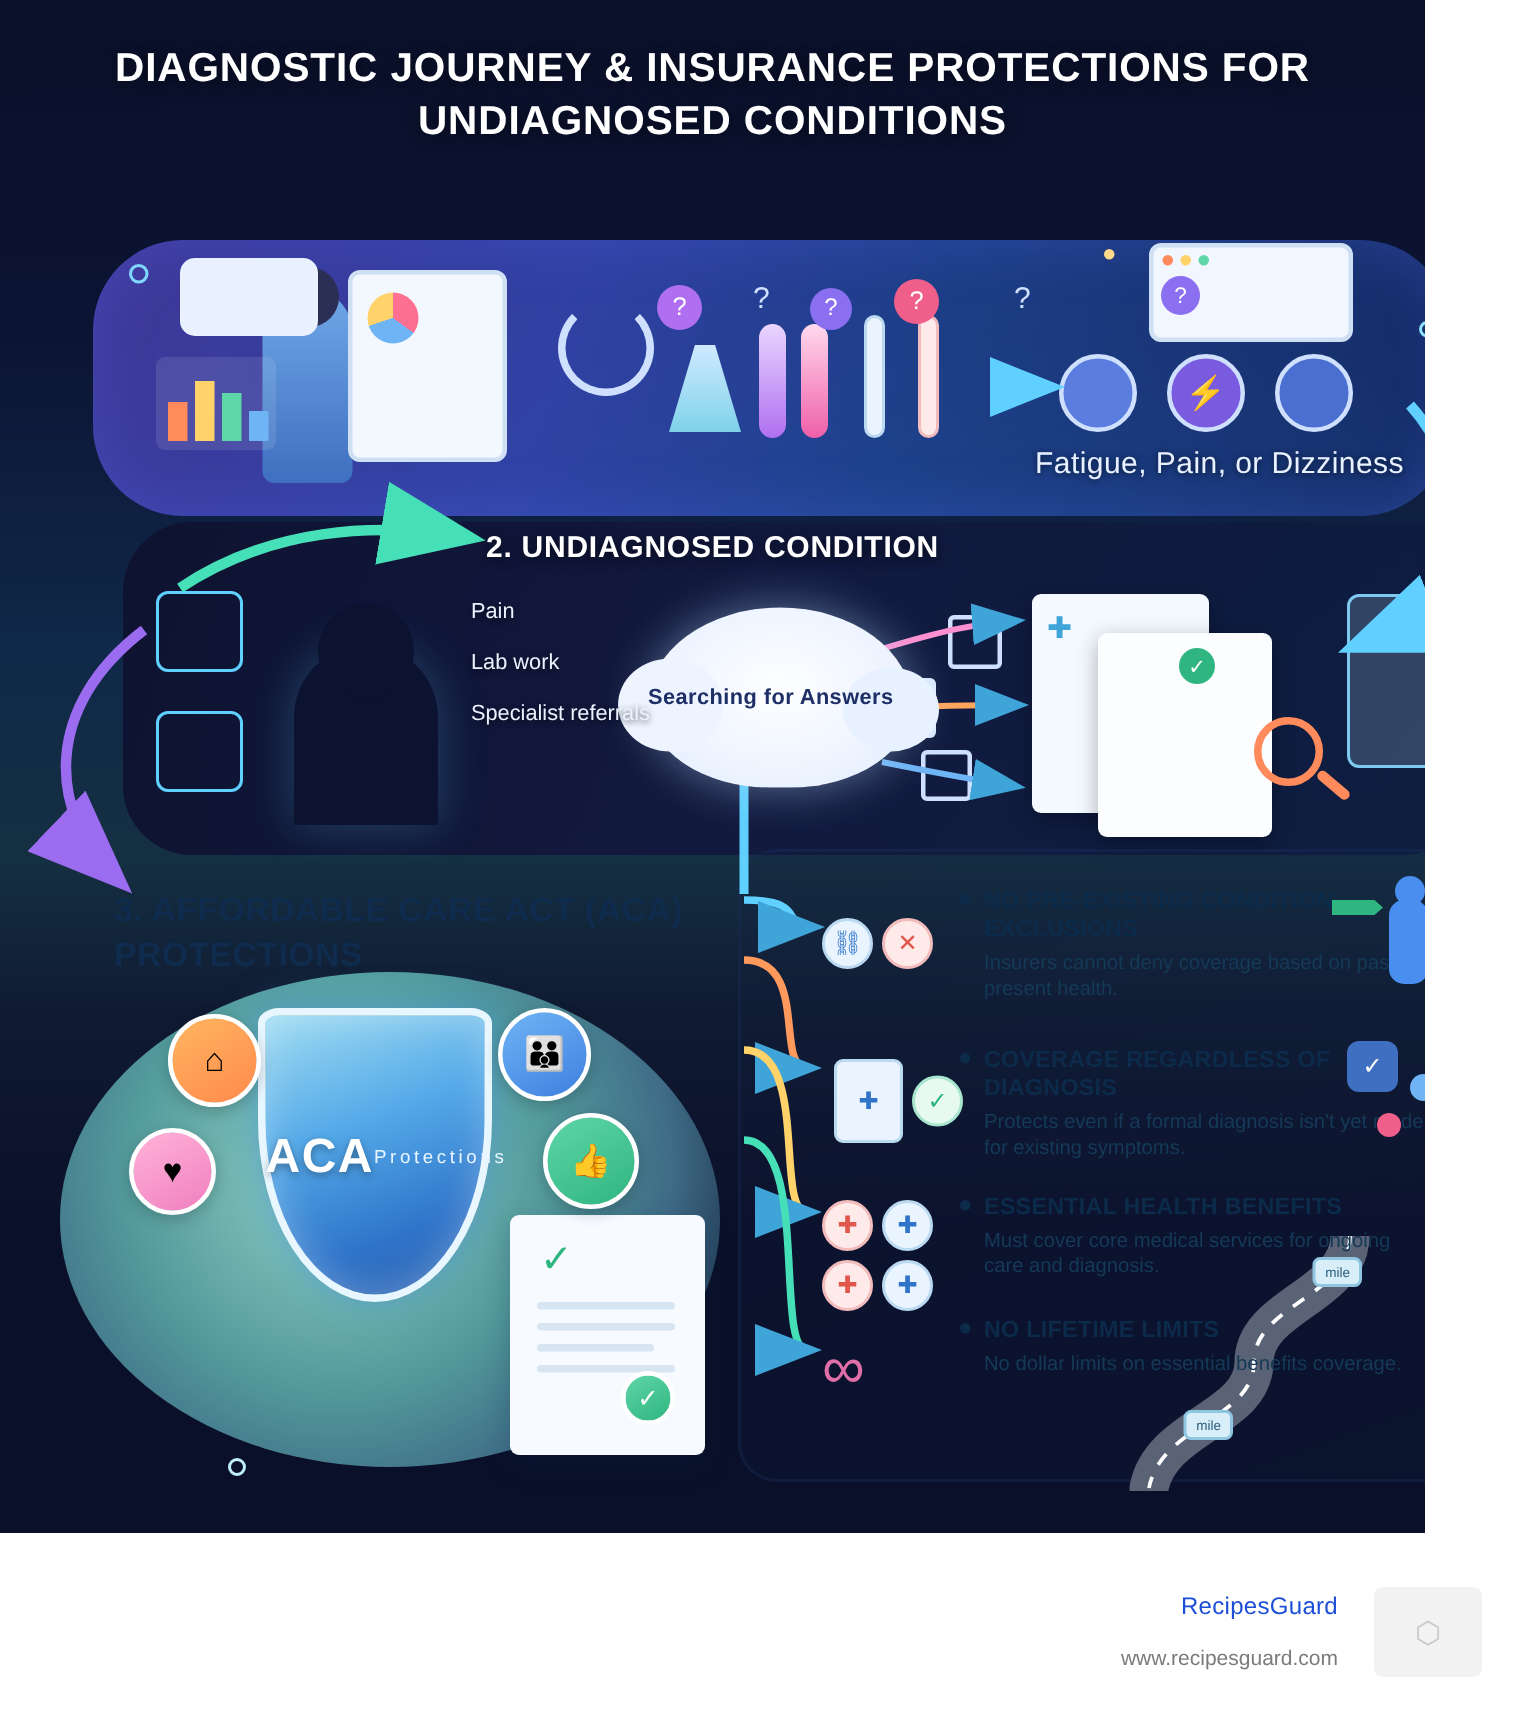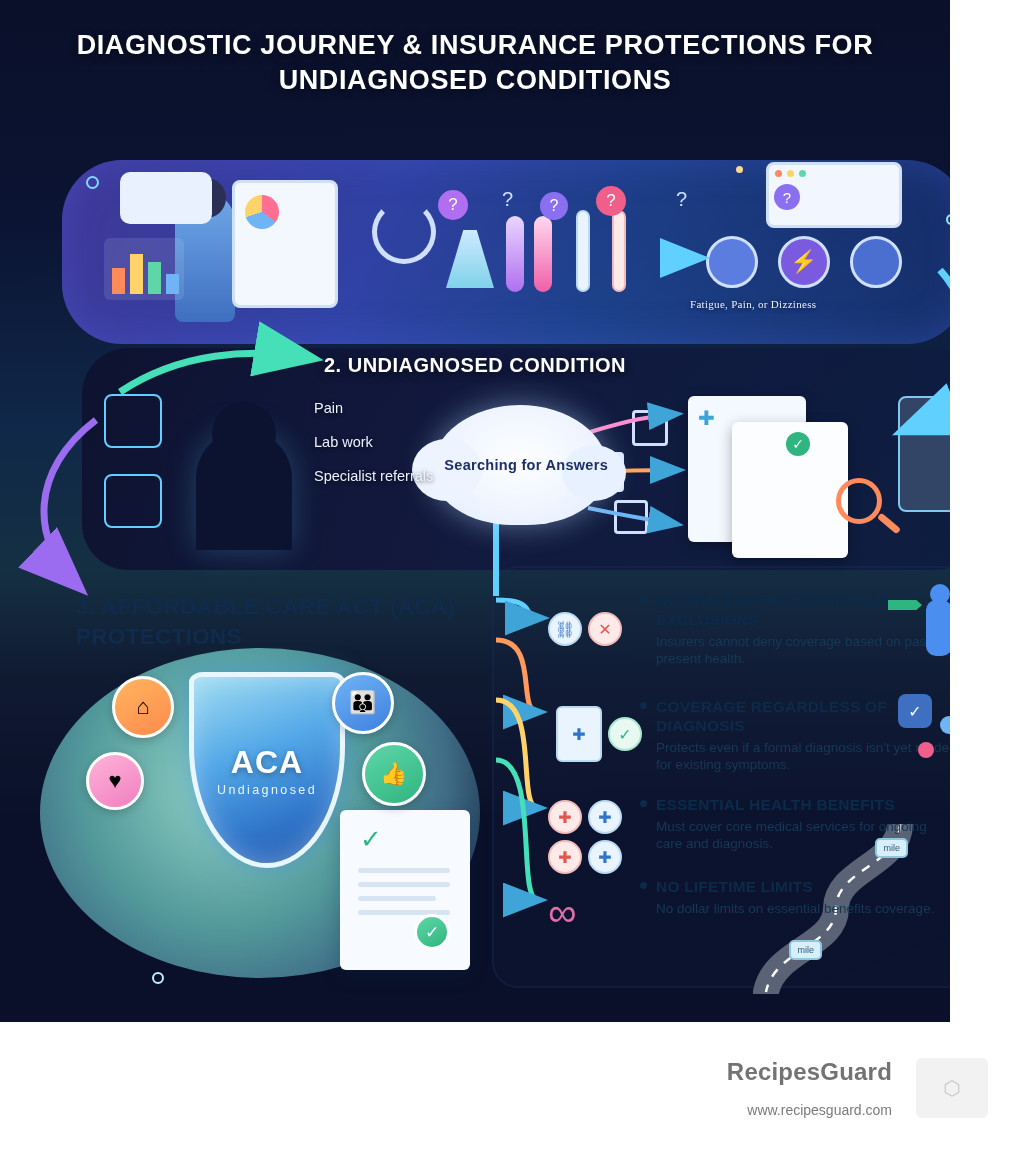--- a/index.html
+++ b/index.html
@@ -41,23 +41,22 @@
     box-shadow: 0 0 40px rgba(90,110,255,.25) inset;
     z-index: 2;
   }
   .sec1h {
     position:absolute; top:140px; left:0; width:100%; text-align:center; z-index:7;
     color:#fff; font-size:20px; font-weight:bold; letter-spacing:.5px; text-transform:uppercase;
     text-shadow: 0 2px 8px rgba(0,0,0,.5);
   }
   .sym-label{
     position:absolute; left:690px; top:298px; z-index:7;
-    color:#e8f1ff; font-size:11px; letter-spacing:.3px;
+    color:#e8f1ff; font-size:20px; letter-spacing:.3px;
     text-shadow:0 1px 4px rgba(0,0,0,.6);
-    font-family:Liberation Serif, serif;
   }
 
   
   .sec2 {
     position: absolute; left: 82px; top: 348px; width: 900px; height: 222px;
     border-radius: 46px;
     background: linear-gradient(100deg, rgba(14,18,48,.96) 0%, rgba(18,24,62,.92) 45%, rgba(12,28,64,.9) 100%);
     z-index: 2;
   }
   .sec2h {
@@ -67,44 +66,44 @@
   }
   .s2-list{ position:absolute; left:314px; top:400px; z-index:7; }
   .s2-list div{ color:#eaf2ff; font-size:14.5px; margin-bottom:18px; text-shadow:0 1px 4px rgba(0,0,0,.6);}
   .s2-list .two{ line-height:1.15; }
 
   .cloud{
     position:absolute; left:432px; top:405px; width:176px; height:120px; z-index:6;
     background: radial-gradient(ellipse at 50% 45%, #fdfeff 0%, #eef4ff 60%, #e0ebff 100%);
     border-radius: 50% 50% 46% 46% / 54% 54% 46% 46%;
     box-shadow: 0 0 30px rgba(180,220,255,.45);
-    display:flex; align-items:center; justify-content:flex-end; text-align:center;
+    display:flex; align-items:center; justify-content:flex-start; text-align:center;
   }
   .cloud:before{content:"";position:absolute;left:-20px;top:34px;width:70px;height:62px;border-radius:50%;background:#eef4ff;}
   .cloud:after{content:"";position:absolute;right:-18px;top:40px;width:64px;height:56px;border-radius:50%;background:#e8f1ff;}
   .cloud span{ position:relative; z-index:2; color:#1d2f66; font-size:14.5px; font-weight:bold; line-height:1.25; letter-spacing:.3px;}
 
   
   .sec3h{
     position:absolute; left:76px; top:592px; z-index:7; width:420px;
     color:#0f2b4d; font-size:22.5px; font-weight:bold; line-height:1.35; letter-spacing:.3px;
     text-transform:uppercase;
   }
   .aca-circle{
     position:absolute; left:40px; top:648px; width:440px; height:330px; z-index:3;
     border-radius:50%;
     background: radial-gradient(circle at 42% 42%, rgba(170,245,225,.85) 0%, rgba(120,225,215,.65) 45%, rgba(125,215,245,.45) 70%, rgba(140,215,245,0) 100%);
   }
   .shield{
-    position:absolute; left:189px; top:672px; width:156px; height:196px; z-index:6;
+    position:absolute; left:172px; top:672px; width:156px; height:196px; z-index:6;
     background: linear-gradient(160deg,#9fdcf2 0%,#53a8e8 40%,#2f74c9 75%,#2a5fae 100%);
     border-radius: 14px 14px 50% 50% / 10px 10px 62% 62%;
     box-shadow: 0 0 24px rgba(60,140,220,.55), inset 0 0 24px rgba(255,255,255,.28);
     border: 5px solid #e8f6ff;
-    display:flex; flex-direction:column; align-items:center; justify-content:center;
+    display:flex; align-items:center; justify-content:space-between;
   }
   .shield .t1{ color:#fff; font-size:32px; font-weight:bold; letter-spacing:1px; text-shadow:0 2px 6px rgba(0,0,0,.35);}
   .shield .t2{ color:#eaf6ff; font-size:12.5px; letter-spacing:2.4px; margin-top:2px;}
 
   .bubble{ position:absolute; border-radius:50%; z-index:7; display:flex; align-items:center; justify-content:center; font-size:22px;
            box-shadow:0 3px 10px rgba(0,0,0,.2); border:3px solid #fff;}
   .b-home{ left:112px; top:676px; width:62px; height:62px; background:linear-gradient(150deg,#ffb560,#ff8a4c);}
   .b-fam { left:332px; top:672px; width:62px; height:62px; background:linear-gradient(150deg,#6fb4f5,#3f7fe0);}
   .b-heart{ left:86px;  top:752px; width:58px; height:58px; background:linear-gradient(150deg,#ffb3d9,#f07fbf);}
   .b-thumb{ left:362px; top:742px; width:64px; height:64px; background:linear-gradient(150deg,#5fd6a8,#2fb57f);}
@@ -151,21 +150,21 @@
 
   
   svg.conn{ position:absolute; inset:0; width:1024px; height:1022px; z-index:5; pointer-events:none;}
 
   
   .footer{
     position:absolute; left:0; top:1022px; width:1024px; height:132px; background:#fff;
     display:flex; align-items:center; justify-content:flex-end; padding-right:36px; gap:24px;
   }
   .brand{ text-align:right; }
-  .brand .nm{ font-size:24px; font-weight:bold; color:#737373; letter-spacing:.2px;}
+  .brand .nm{ font-size:16px; font-weight:normal; color:#1d4ed8; letter-spacing:.2px;}
   .brand .url{ font-size:14px; color:#7b7b7b; margin-top:16px;}
   .logo-box{ width:72px; height:60px; background:#f2f2f2; border-radius:6px; display:flex; align-items:center; justify-content:center; color:#c9c9c9; font-size:20px;}
 
   
   .dot{ position:absolute; border-radius:50%; z-index:3; }
 </style>
 </head>
 <body>
 
 <div class="poster">
@@ -282,21 +281,21 @@
   </div>
   <div class="layer" style="left:836px;top:478px;width:46px;height:46px;border:5px solid #ff8a5c;border-radius:50%;"></div>
   <div class="layer" style="left:876px;top:520px;width:26px;height:7px;background:#ff8a5c;transform:rotate(40deg);border-radius:4px;"></div>
   <div class="layer" style="left:898px;top:396px;width:66px;height:116px;background:rgba(200,230,255,.2);border:2px solid #7fc8f0;border-radius:8px;"></div>
 
   <div class="sec3h">3. Affordable Care Act (ACA) Protections</div>
   <div class="aca-circle"></div>
 
   <div class="shield">
     <div class="t1">ACA</div>
-    <div class="t2">Undiagnosed</div>
+    <div class="t2">Protections</div>
   </div>
 
   <div class="bubble b-home">⌂</div>
   <div class="bubble b-fam">👪</div>
   <div class="bubble b-heart">♥</div>
   <div class="bubble b-thumb">👍</div>
 
   <div class="cert">
     <div class="chk">✓</div>
     <i style="top:58px;width:92px;"></i>

